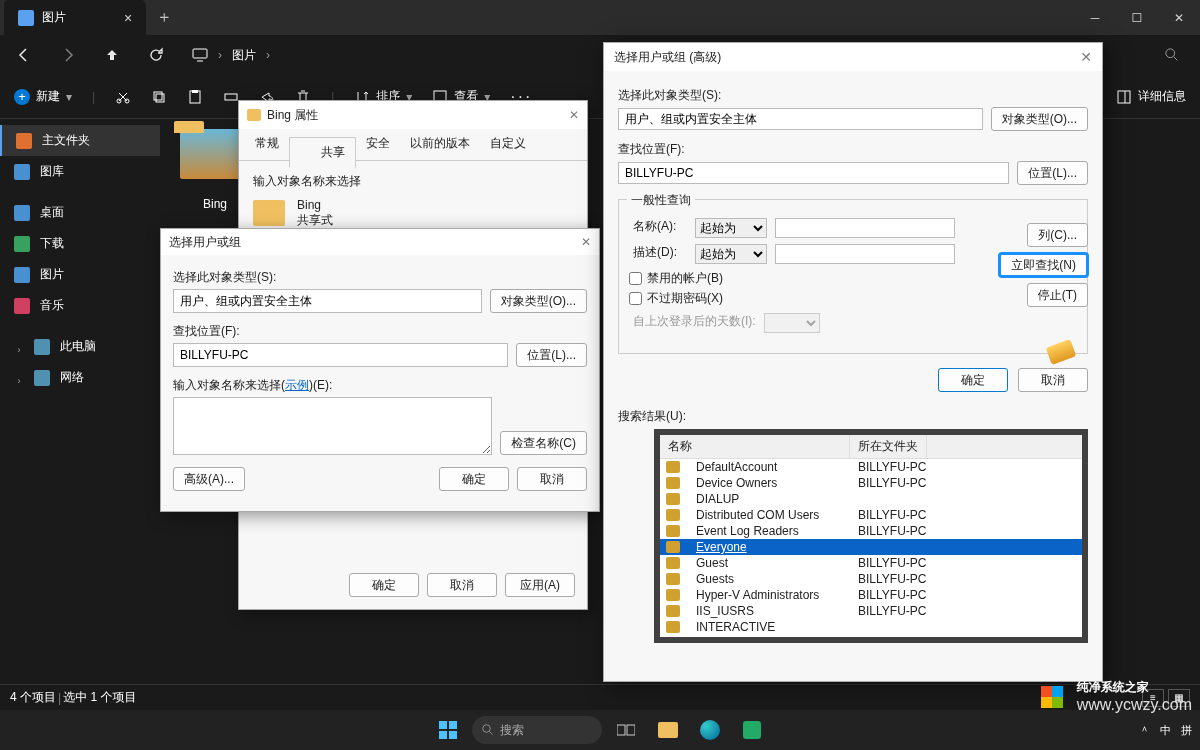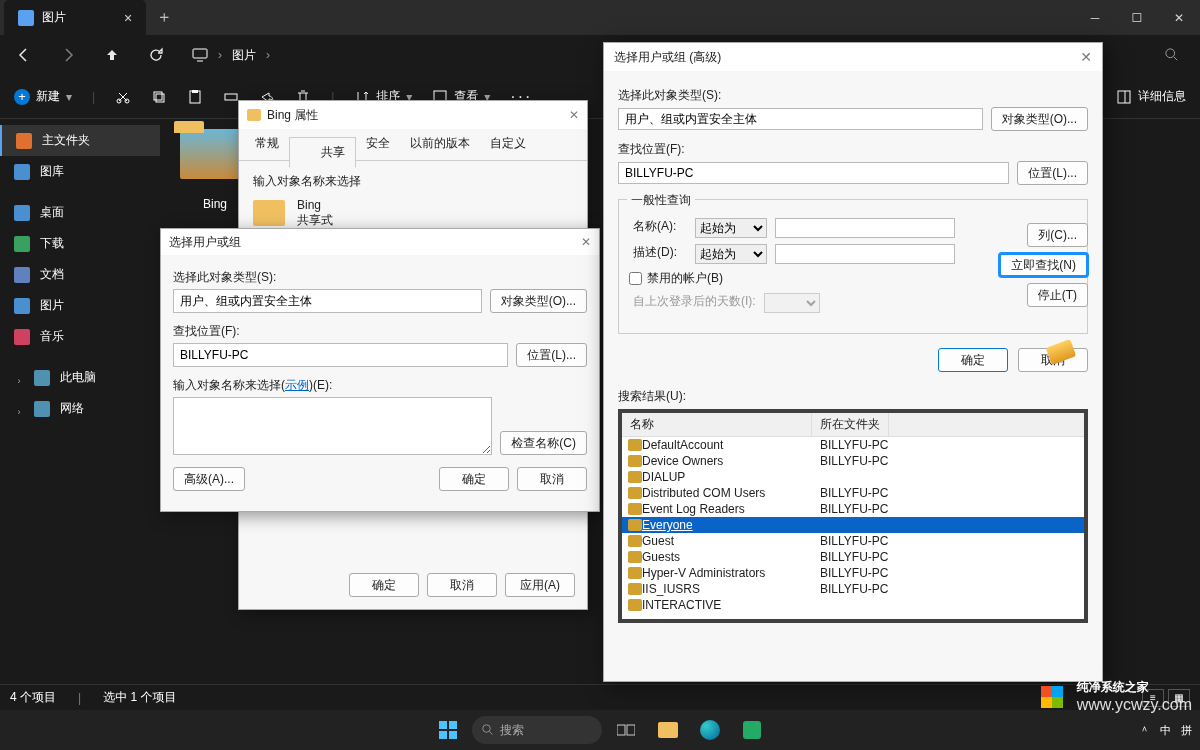--- a/index.html
+++ b/index.html
@@ -36,21 +36,21 @@
 .sideitem.active { background: #333; border-left:2px solid #5aa1f0; }
 .sideicon { width: 16px; height: 16px; border-radius: 2px; }
 .sidegap { height: 10px; }
 .expand { width:10px; text-align:center; opacity:.6; font-size:9px;}
 .content { flex: 1; padding: 10px; }
 .fileitem { width: 90px; text-align:center; }
 .fileitem .thumb { width: 70px; height: 50px; background: linear-gradient(#6ab7d8,#c98a3a); margin:0 auto; border-radius:2px; position:relative;}
 .fileitem .thumb::before { content:''; position:absolute; left:-6px; top:-8px; width:30px; height:12px; background:#f0c060; border-radius:2px 2px 0 0;}
 .fileitem .name { margin-top:18px; }
 
-.statusbar { height: 26px; background:#1a1a1a; display:flex; align-items:center; padding:0 10px; border-top:1px solid #333; gap:22px;}
+.statusbar { height: 26px; background:#1a1a1a; display:flex; align-items:center; padding:0 10px; border-top:1px solid #333; gap:2px;}
 .statusbar .right { margin-left:auto; display:flex; gap:4px;}
 .viewbtn { width:22px; height:18px; border:1px solid #555; display:flex; align-items:center; justify-content:center; font-size:10px;}
 
 
 .taskbar { height:40px; background:#222; position:absolute; bottom:0; left:0; right:0; display:flex; align-items:center; justify-content:center; gap:6px;}
 .taskbar .tb-item { width:36px; height:30px; display:flex; align-items:center; justify-content:center; border-radius:4px;}
 .taskbar .searchbox { width:130px; height:28px; background:#333; border-radius:14px; display:flex; align-items:center; padding:0 10px; gap:6px; color:#aaa;}
 .taskbar .tray { position:absolute; right:8px; display:flex; align-items:center; gap:10px; font-size:11px;}
 
 
@@ -89,26 +89,26 @@
 .groupbox { border:1px solid #ccc; margin-top:14px; padding:12px 10px 14px; position:relative;}
 .groupbox .legend { position:absolute; top:-8px; left:8px; background:#f7f7f7; padding:0 4px; font-size:12px;}
 .qrow { display:flex; gap:8px; margin:6px 4px;}
 .qrow .ql { width:54px; font-size:12px;}
 .qrow select { width:72px; border:1px solid #bbb; height:20px; font-size:12px;}
 .qrow .qi { flex:1; max-width:180px; border:1px solid #bbb; height:20px;}
 .rightbtns { position:absolute; right:14px; top:180px; display:flex; flex-direction:column; gap:6px; align-items:flex-end;}
 .btn.highlight { border:2px solid #1990ff; box-shadow:0 0 0 1px #1990ff; }
 .dialog-adv .okrow { display:flex; gap:10px; justify-content:flex-end; margin-top:14px;}
 .reslabel { margin-top:16px; font-size:12px;}
-.restable { border:4px solid #404040; background:#fff; height:214px; margin-top:4px; overflow:hidden;}
+.restable { border:6px solid #404040; background:#fff; height:214px; margin-top:4px; overflow:hidden;margin-left:36px;}
 .restable .hdr { display:flex; background:#f0f0f0; border-bottom:1px solid #ddd; font-size:12px;}
 .restable .hdr div { padding:3px 8px; border-right:1px solid #ddd;}
 .restable .hdr .c1 { width:190px;}
 .restable .rrow { display:flex; font-size:12px; padding:1px 0; align-items:center;}
-.restable .rrow .c1 { width:190px; padding-left:6px; display:flex; align-items:center; gap:0;}
+.restable .rrow .c1 { width:190px; padding-left:6px; display:flex; align-items:center; gap:16px;}
 .restable .rrow .c2 { padding-left:8px;}
 .restable .rrow.sel { background:#0a64c8; color:#fff;text-decoration:underline;}
 .uicon { width:14px; height:12px; background:#d0a030; border-radius:2px; display:inline-block;}
 .keyicon { width:26px; height:18px; background:linear-gradient(#ffd060,#e09820); border-radius:3px; transform:rotate(-20deg); position:absolute; right:28px; top:300px;}
 
 .watermark { position:absolute; right:8px; bottom:36px; display:flex; align-items:center; gap:14px; font-size:12px; color:#fff;justify-content:space-between;}
 .wm-logo { width:22px; height:22px; background:conic-gradient(#00a4ef 0 25%, #7fba00 0 50%, #ffb900 0 75%, #f25022 0 100%); }
 
 .chk { display:flex; align-items:center; gap:5px; font-size:12px; margin:3px 0;}
 .chk input { width:13px; height:13px;}
@@ -246,24 +246,20 @@
         <span>图库</span>
       </div>
     <div class="sidegap"></div>
     <div class="sideitem">
         <span class="sideicon" style="background:#4a90d0"></span>
         <span>桌面</span>
       </div>
     <div class="sideitem">
         <span class="sideicon" style="background:#3aa060"></span>
         <span>下载</span>
-      </div>
-    <div class="sideitem">
-        <span class="sideicon" style="background:#6080c0"></span>
-        <span>文档</span>
       </div>
     <div class="sideitem">
         <span class="sideicon" style="background:#4a90d0"></span>
         <span>图片</span>
       </div>
     <div class="sideitem">
         <span class="sideicon" style="background:#d04060"></span>
         <span>音乐</span>
       </div>
     <div class="sidegap"></div>
@@ -385,20 +381,24 @@
       </div>
       <div class="qrow">
         <span class="ql">描述(D):</span>
         <select><option>起始为</option></select>
         <input class="qi" style="">
       </div>
       <div class="chk">
           <input type="checkbox" style="">
           <span>禁用的帐户(B)</span>
         </div>
+      <div class="chk">
+          <input type="checkbox" style="">
+          <span>不过期密码(X)</span>
+        </div>
       <div class="qrow disabled">
         <span style="flex:0 0 auto">自上次登录后的天数(I):</span>
         <select style="width:56px" disabled=""></select>
       </div>
     </div>
 
     <div class="rightbtns">
       <div class="btn" style="min-width:54px">列(C)...</div>
       <div class="btn highlight" style="min-width:74px">立即查找(N)</div>
       <div class="btn" style="min-width:54px">停止(T)</div>

